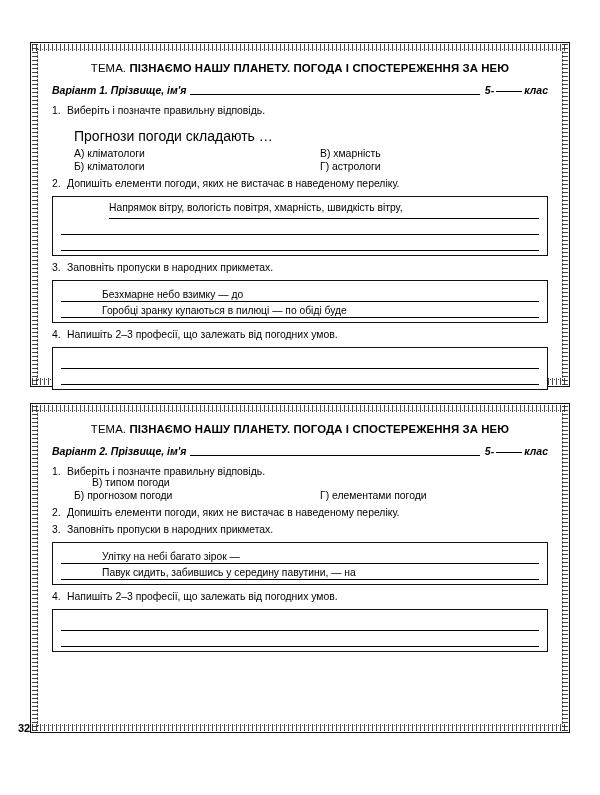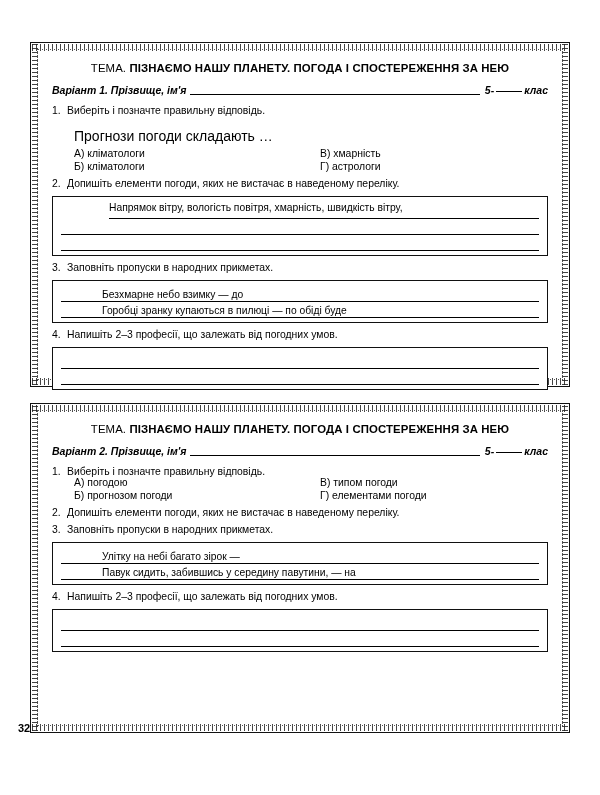--- a/index.html
+++ b/index.html
@@ -293,24 +293,20 @@
           <span>5-</span><span class="dash"></span><span>клас</span>
         </span>
       </div>
 
       <div class="q">
         <div class="num">1.</div>
         <div class="qtext">Виберіть і позначте правильну відповідь.</div>
       </div>
       <div class="answers">
         <div class="ans-row">
-          <div>
-            <span>А)</span>
-            <span>погодою</span>
-          </div>
           <div class="right">
             <span>В)</span>
             <span>типом погоди</span>
           </div>
         </div>
         <div class="ans-row">
           <div>
             <span>Б)</span>
             <span>прогнозом погоди</span>
           </div>

